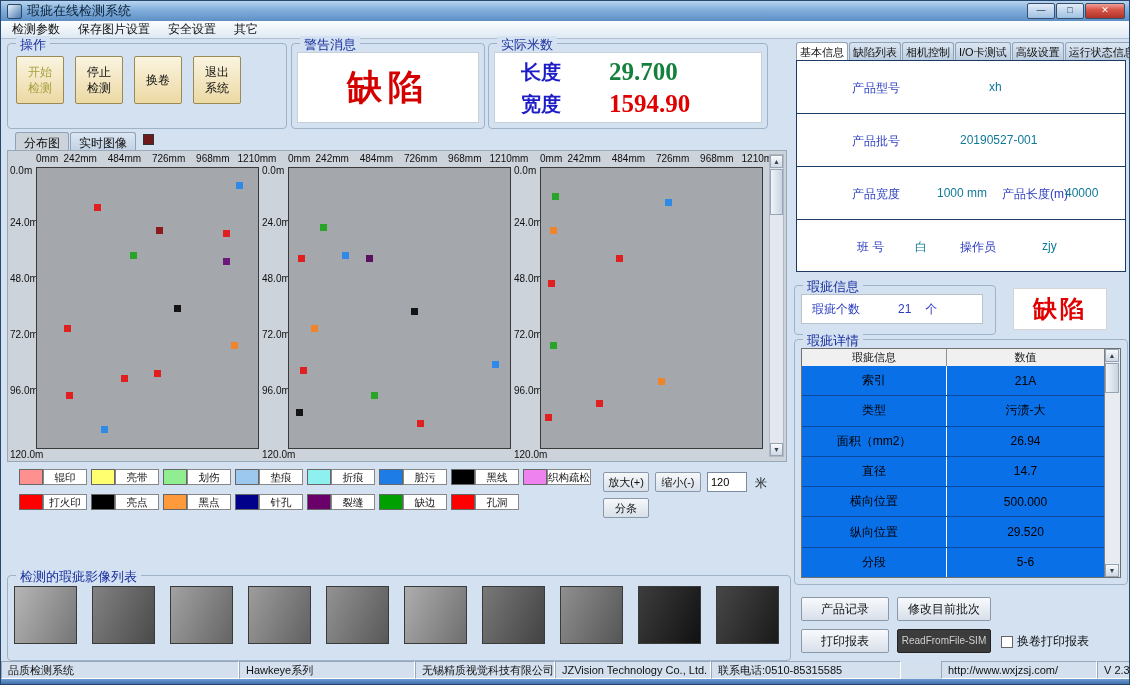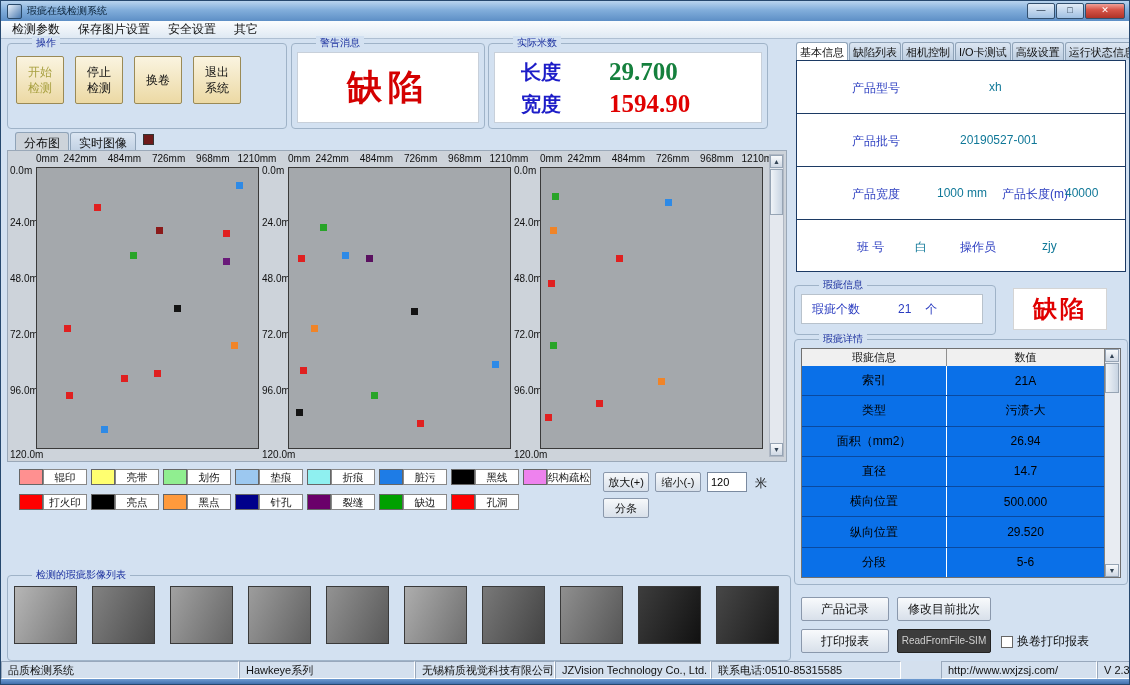--- a/index.html
+++ b/index.html
@@ -5,32 +5,32 @@
   html,body{margin:0;padding:0;background:#8a9aac;}
   .window{position:relative;width:1130px;height:685px;background:#d3e1f1;overflow:hidden;
           font-family:"Liberation Sans",sans-serif;font-size:12px;color:#111;
           border:1px solid #26486e;box-sizing:border-box;}
   
   .titlebar{position:absolute;left:0;top:0;right:0;height:20px;
             background:linear-gradient(#b9d4ee,#82aedb 45%,#5d8fc6);
             display:flex;align-items:center;padding:0 4px;box-sizing:border-box;}
   .app-icon{width:13px;height:13px;margin:0 5px 0 2px;flex:0 0 auto;
             background:linear-gradient(135deg,#eaf2fb,#4a7ab0);border:1px solid #2a4a6a;border-radius:2px;}
-  .title-text{font-size:10px;color:#0a2238;}
+  .title-text{font-size:13px;color:#0a2238;}
   .caption{margin-left:auto;display:flex;gap:1px;}
   .cap-btn{width:26px;height:14px;border:1px solid #33506e;border-radius:2px;
            background:linear-gradient(#e2ecf7,#9fc0e2);font-size:9px;line-height:12px;text-align:center;color:#123;}
   .cap-close{width:38px;background:linear-gradient(#f0a098,#d8564a 40%,#b03328);color:#fff;}
   .menubar{position:absolute;left:0;top:20px;right:0;height:18px;
            background:linear-gradient(#fbfdfe,#dfe9f3);border-bottom:1px solid #aebfd2;
            display:flex;align-items:center;padding-left:2px;box-sizing:border-box;}
   .menu-item{padding:1px 9px;}
   
   .group{position:absolute;border:1px solid #9fb3c8;border-radius:4px;}
-  .gtitle{position:absolute;top:-8px;left:8px;background:#d3e1f1;padding:0 4px;font-size:10px;color:#1a2f9e;margin-left:16px;}
+  .gtitle{position:absolute;top:-8px;left:8px;background:#d3e1f1;padding:0 4px;font-size:13px;color:#1a2f9e;}
   
   .op-group{left:6px;top:42px;width:278px;height:84px;}
   .op-buttons{position:absolute;left:8px;top:12px;display:flex;gap:11px;}
   .op-btn{width:48px;height:48px;background:linear-gradient(#faf4e0,#ecd9a4);
           border:1px solid #9a8a56;border-radius:2px;font-size:12px;line-height:16px;
           text-align:center;padding:2px;white-space:pre-line;box-sizing:border-box;
           display:flex;align-items:center;justify-content:center;}
   .op-btn.start{color:#a8a040;}
   
   .warn-group{left:290px;top:42px;width:192px;height:84px;}

